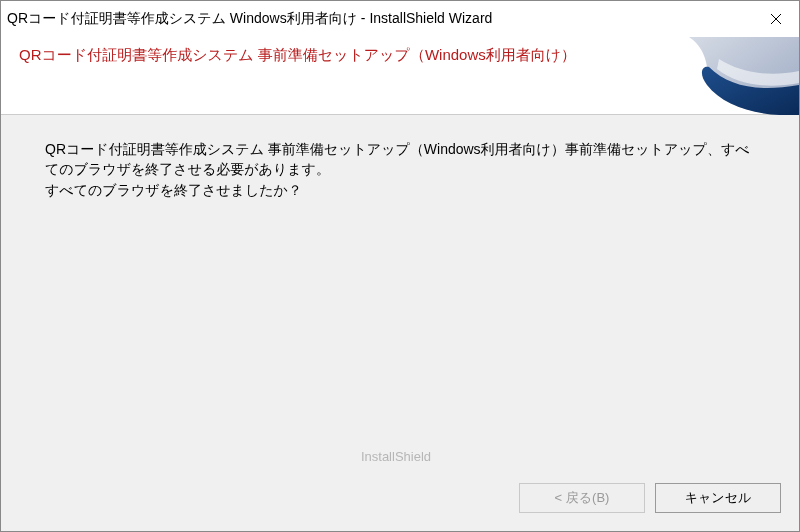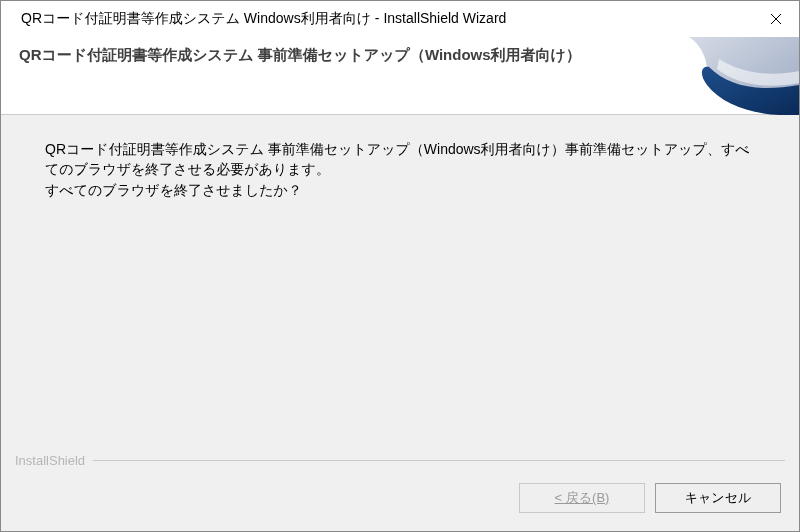--- a/index.html
+++ b/index.html
@@ -16,21 +16,21 @@
     background: #ffffff;
     border: 1px solid #888;
     display: flex;
     flex-direction: column;
     position: relative;
   }
   .titlebar {
     height: 36px;
     display: flex;
     align-items: center;
-    padding: 0 0 0 20px;
+    padding: 0 0 0 6px;
     background: #ffffff;
     border-bottom: 0;
     color: #000;
     font-size: 14px;
     justify-content: flex-end;
   }
   .titlebar-text {
     flex: 1;
     white-space: nowrap;
     overflow: hidden;
@@ -49,25 +49,25 @@
   .header {
     height: 78px;
     background: #ffffff;
     border-bottom: 1px solid #ccc;
     padding: 8px 14px 0 18px;
     display: flex;
     align-items: flex-start;
     position: relative;
   }
   .header-title {
-    font-weight: bold;
+    font-weight: normal;
     font-size: 15px;
     line-height: 1.35;
     max-width: 640px;
-    color: #404040;
+    color: #b91c1c;
   }
   .header-graphic {
     position: absolute;
     right: 0;
     top: 0;
     width: 150px;
     height: 78px;
     overflow: hidden;
     pointer-events: none;
   }
@@ -81,20 +81,21 @@
   }
   .content-line {
     white-space: pre-wrap;
   }
   .footer-brand-line {
     display: flex;
     align-items: center;
     padding: 0 14px;
     height: 22px;
     background: #f0f0f0;
+    flex-direction: column;
   }
   .footer-brand-label {
     color: #b6b6b6;
     font-size: 13px;
     margin-right: 8px;
   }
   .footer-brand-rule {
     flex: 1;
     border-top: 1px solid #c9c9c9;
     height: 0;
@@ -119,21 +120,20 @@
     cursor: pointer;
     outline: none;
     display: inline-flex;
     align-items: center;
     justify-content: center;
   }
   .btn:disabled {
     color: #9a9a9a;
     border-color: #c9c9c9;
     cursor: default;
-    text-decoration: underline;
   }
   .btn-default {
     border: 1px solid #0078d7;
     box-shadow: inset 0 0 0 1px #0078d7;
   }
 </style>
 </head>
 <body>
 
 <div class="window">

